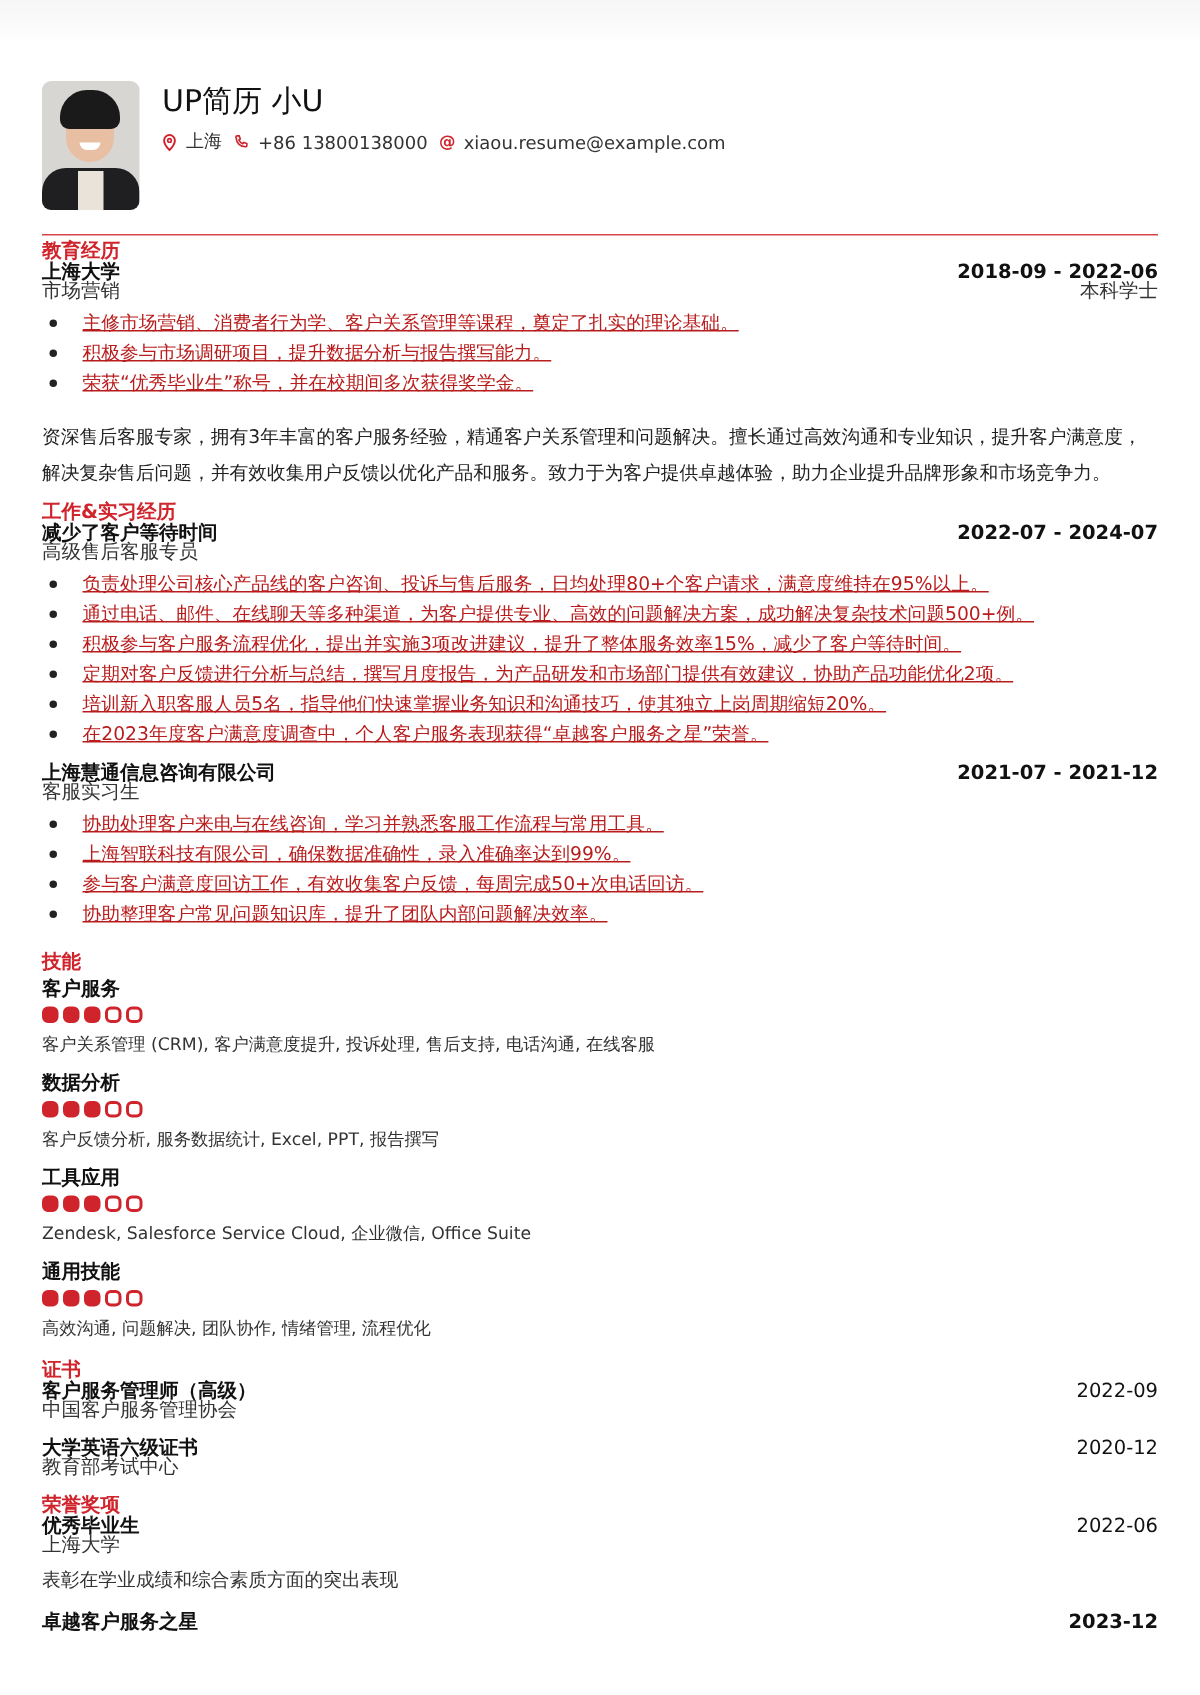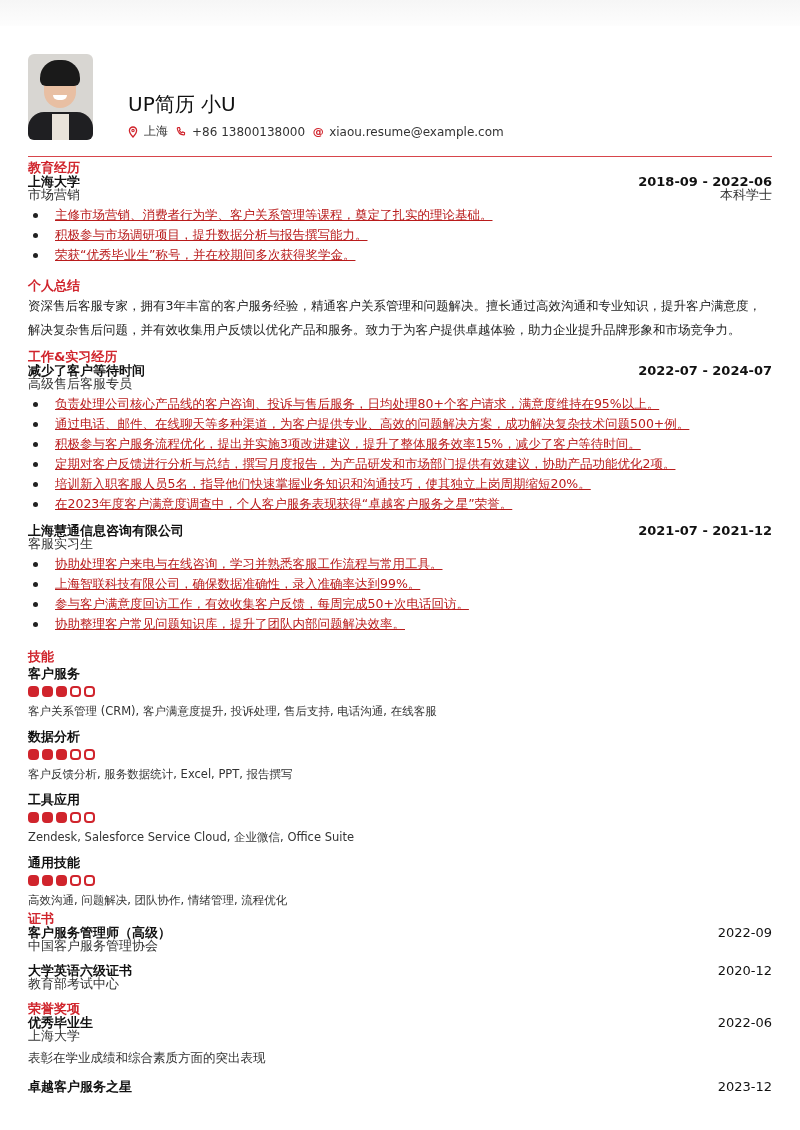--- a/index.html
+++ b/index.html
@@ -1,20 +1,20 @@
 <!DOCTYPE html>
 <html><head>
   <meta charset="utf-8">
   <style>
     * { box-sizing: border-box; margin: 0; padding: 0; }
     html, body { width: 800px; height: 1130px; overflow: hidden; background: #ffffff; }
     body { font-family: "DejaVu Sans", "Liberation Sans", sans-serif; color: #222; }
     .topbar { height: 26px; background: linear-gradient(#f6f6f6, #fdfdfd); }
     .page { position: relative; padding: 0 28px 0 28px; }
-    .header { display: flex; align-items: flex-end; padding-top: 28px; height: 114px; gap: 20px; }
+    .header { display: flex; align-items: flex-start; padding-top: 28px; height: 114px; }
     .avatar { width: 65px; height: 86px; border-radius: 6px; overflow: hidden; background: #d8d6d2; position: relative; flex-shrink: 0; }
     .avatar .hair { position: absolute; left: 12px; top: 6px; width: 40px; height: 26px; background: #1a1a1a; border-radius: 18px 18px 6px 6px; }
     .avatar .face { position: absolute; left: 16px; top: 16px; width: 32px; height: 38px; background: #e8bfa3; border-radius: 14px 14px 16px 16px; }
     .avatar .smile { position: absolute; left: 25px; top: 41px; width: 14px; height: 5px; background: #fff; border-radius: 0 0 8px 8px; }
     .avatar .body { position: absolute; left: 0; top: 58px; width: 65px; height: 30px; background: #1f1f22; border-radius: 16px 16px 0 0; }
     .avatar .shirt { position: absolute; left: 24px; top: 60px; width: 17px; height: 26px; background: #e9e3da; }
     .header-info { margin-left: 15px; }
     .name { font-size: 20px; font-weight: normal; color: #111; line-height: 26px; margin-bottom: 6px; }
     .contacts { display: flex; align-items: center; font-size: 12px; color: #333; }
     .contact { display: flex; align-items: center; margin-right: 8px; }
@@ -98,21 +98,20 @@
       <span class="item-sub">本科学士</span>
     </div>
     <ul class="bullets">
       <li>主修市场营销、消费者行为学、客户关系管理等课程，奠定了扎实的理论基础。</li>
       <li>积极参与市场调研项目，提升数据分析与报告撰写能力。</li>
       <li>荣获“优秀毕业生”称号，并在校期间多次获得奖学金。</li>
     </ul>
   </div>
 
   <div class="sec" style="margin-top:14px;">
-    <div class="section-title">个人总结</div>
     <div class="summary">资深售后客服专家，拥有3年丰富的客户服务经验，精通客户关系管理和问题解决。擅长通过高效沟通和专业知识，提升客户满意度，解决复杂售后问题，并有效收集用户反馈以优化产品和服务。致力于为客户提供卓越体验，助力企业提升品牌形象和市场竞争力。</div>
   </div>
 
   <div class="sec" style="margin-top:8px;">
     <div class="section-title">工作&amp;实习经历</div>
 
     <div class="job">
       <div class="row">
         <span class="item-title">减少了客户等待时间</span>
         <span class="item-date">2022-07 - 2024-07</span>
@@ -188,21 +187,21 @@
         <span class="dot on"></span>
         <span class="dot on"></span>
         <span class="dot on"></span>
         <span class="dot"></span>
         <span class="dot"></span>
       </div>
       <div class="skill-desc">高效沟通, 问题解决, 团队协作, 情绪管理, 流程优化</div>
     </div>
   </div>
 
-  <div class="sec" style="margin-top:2px;">
+  <div class="sec" style="margin-top:12px;">
     <div class="section-title">证书</div>
     <div class="cert">
       <div class="row">
         <span class="item-title">客户服务管理师（高级）</span>
         <span class="item-date" style="font-weight:normal;">2022-09</span>
       </div>
       <div class="item-sub">中国客户服务管理协会</div>
     </div>
     <div class="cert">
       <div class="row">
@@ -219,18 +218,18 @@
       <div class="row">
         <span class="item-title">优秀毕业生</span>
         <span class="item-date" style="font-weight:normal;">2022-06</span>
       </div>
       <div class="item-sub">上海大学</div>
       <div class="honor-desc">表彰在学业成绩和综合素质方面的突出表现</div>
     </div>
     <div class="honor" style="margin-top:12px;">
       <div class="row">
         <span class="item-title">卓越客户服务之星</span>
-        <span class="item-date" style="font-weight:normal;">2023-12</span>
+        <span class="item-date" style="font-weight:bold;">2023-12</span>
       </div>
     </div>
   </div>
 
 </div>
 
 </body></html>

